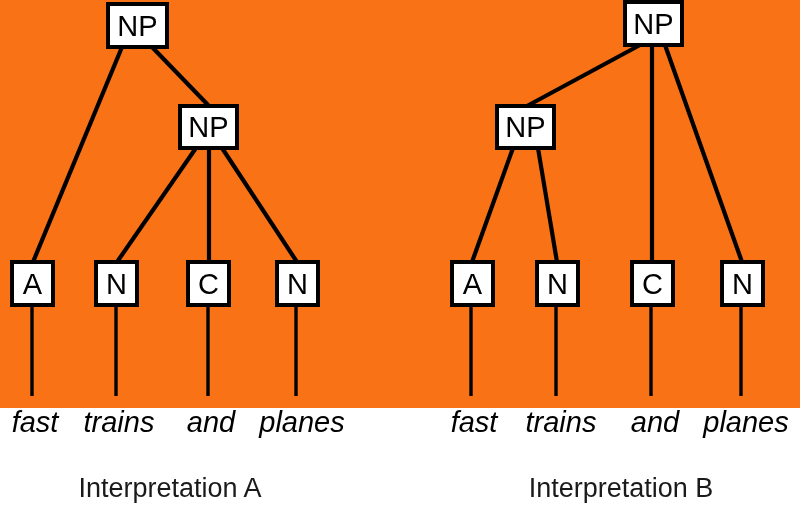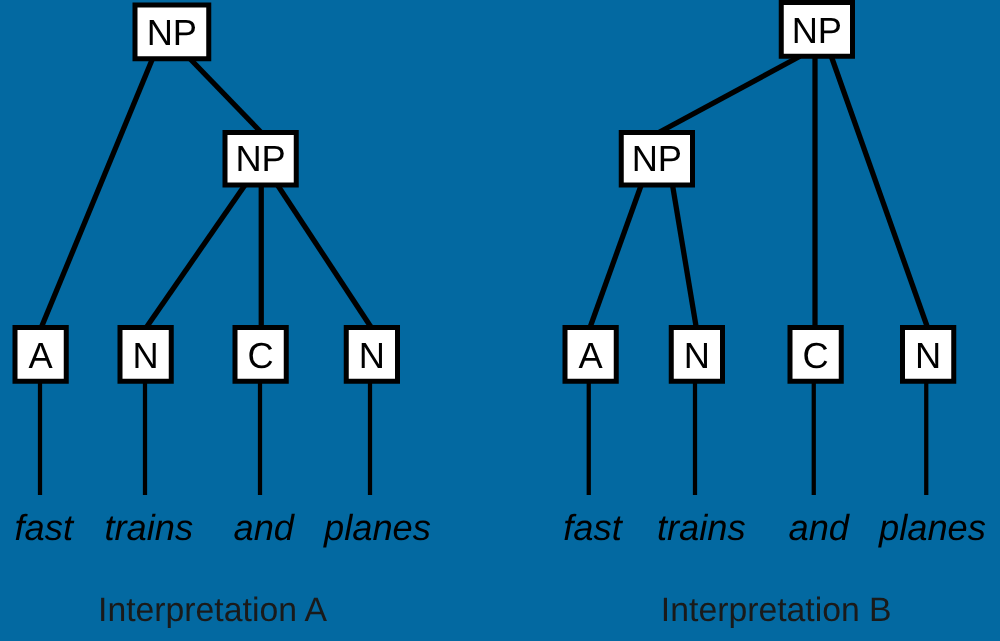--- a/index.html
+++ b/index.html
@@ -9,22 +9,22 @@
   }
   body {
     width: 800px;
     height: 513px;
     font-family: "Liberation Sans", sans-serif;
     overflow: hidden;
   }
   #diagram-root {
     position: relative;
     width: 800px;
-    height: 513px;
-    background: #0369a1;
+    height: 408px;
+    background: #f97316;
   }
   svg.tree-canvas {
     position: absolute;
     top: 0;
     left: 0;
     width: 800px;
     height: 513px;
     display: block;
   }
   .node-box-rect {

